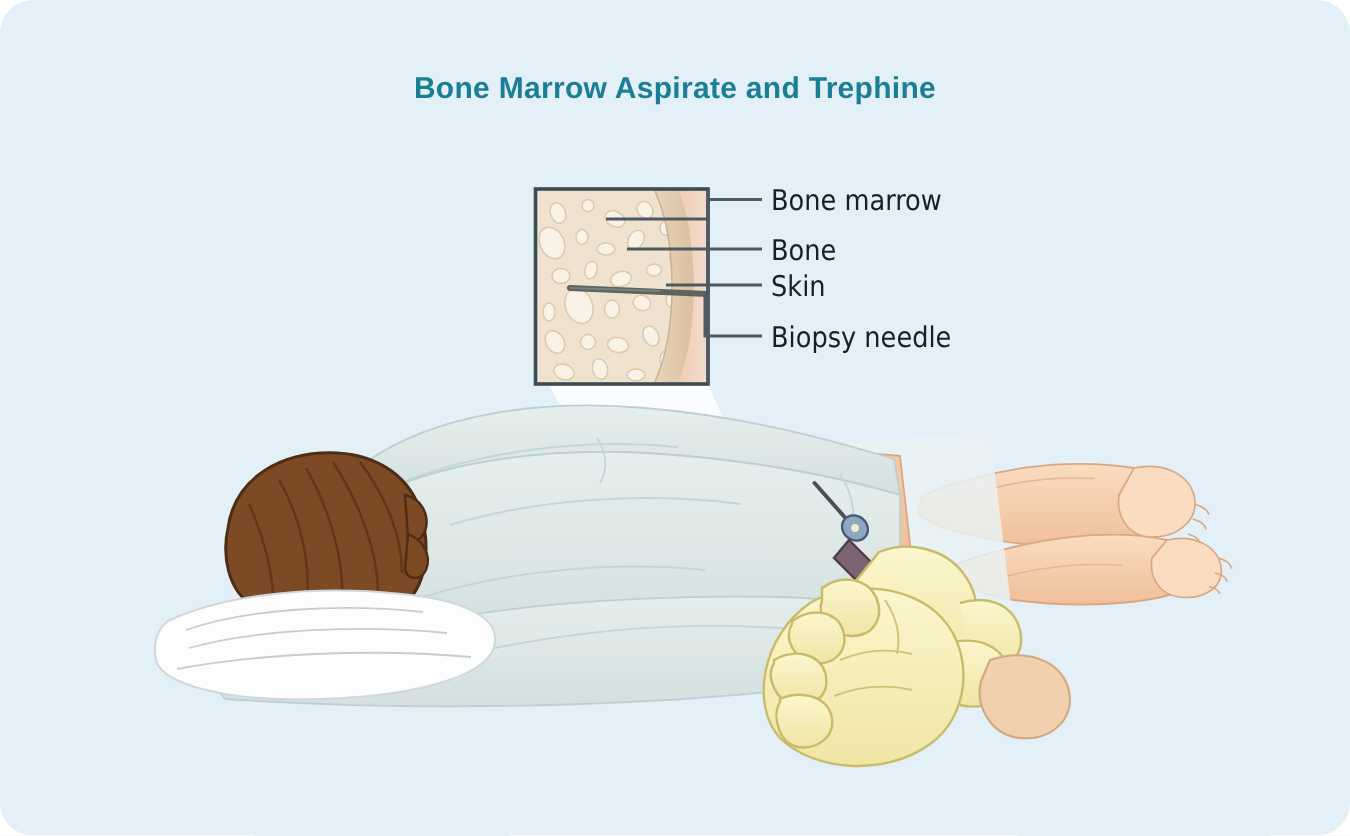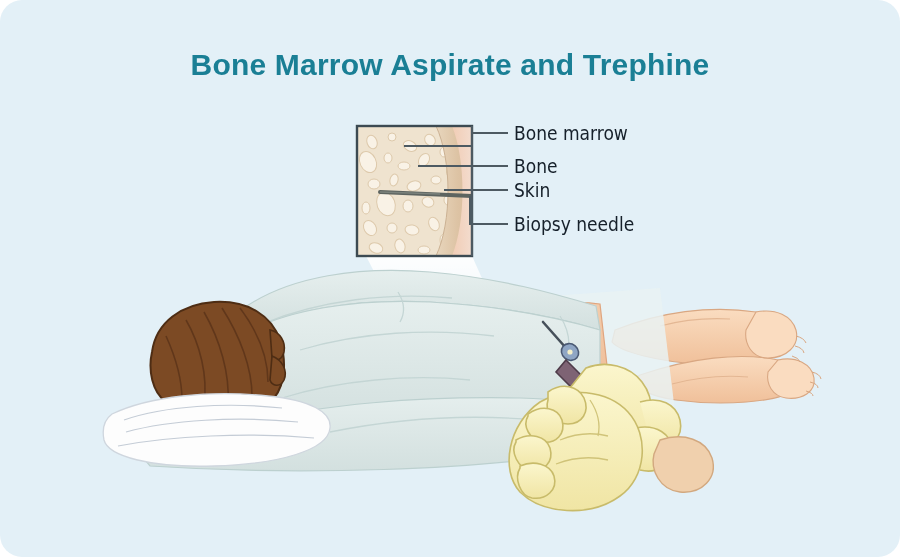--- a/index.html
+++ b/index.html
@@ -2,21 +2,21 @@
 <html><head>
 <meta charset="utf-8">
 <title>Bone Marrow Aspirate and Trephine</title>
 <style>
   html,body{margin:0;padding:0;background:#ffffff;}
   body{width:900px;height:557px;overflow:hidden;
        font-family:"Liberation Sans","DejaVu Sans",sans-serif;}
   #card{position:relative;width:900px;height:557px;box-sizing:border-box;
         background:#e3f0f7;border-radius:22px;overflow:hidden;}
   #title{position:absolute;left:0;top:48px;width:900px;text-align:center;
-         font-size:30px;font-weight:bold;color:#1a7f95;letter-spacing:.2px;
+         font-size:20px;font-weight:bold;color:#1a7f95;letter-spacing:.2px;
          font-family:"Liberation Sans","DejaVu Sans",sans-serif;}
   svg.art{position:absolute;left:0;top:0;width:900px;height:557px;display:block;}
   .lbl{font-family:"DejaVu Sans Condensed","Liberation Sans",sans-serif;
        font-size:19px;fill:#16202a;}
 </style>
 </head>
 <body>
 
 <div id="card" style="background: rgb(227, 240, 247); border-radius: 22px;">
 

